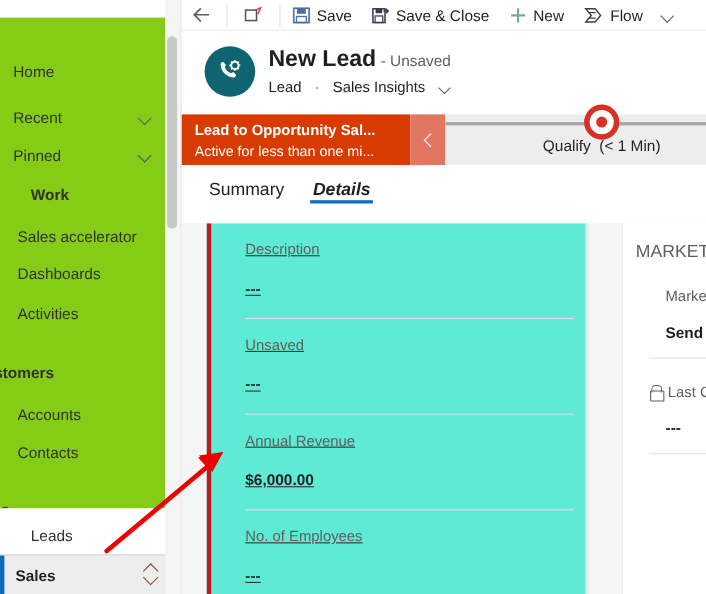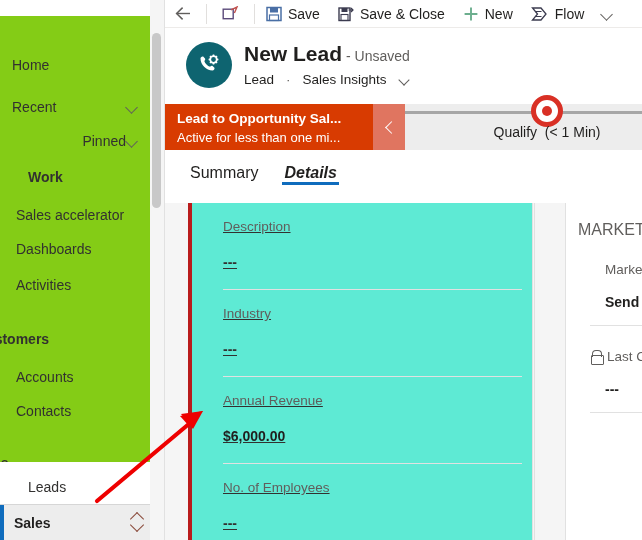--- a/index.html
+++ b/index.html
@@ -277,21 +277,21 @@
 
     <div class="nav-item" style="top:30px;">
       <span class="nav-label">Home</span>
     </div>
 
     <div class="nav-item" style="top:72px;">
       <span class="nav-label">Recent</span>
       <span class="chev-down"></span>
     </div>
 
-    <div class="nav-item" style="top:106px;text-align:right;">
+    <div class="nav-item" style="top:106px;">
       <span class="nav-label">Pinned</span>
       <span class="chev-down"></span>
     </div>
 
     <div class="nav-group" style="top:146px;">
       <span>Work</span>
     </div>
 
     <div class="nav-item" style="top:180px; padding-left:16px;">
       <span class="nav-label">Sales accelerator</span>
@@ -446,21 +446,21 @@
 
       <div id="form-col-main">
 
         <div class="field">
           <div class="field-label">Description</div>
           <div class="field-value empty">---</div>
         </div>
         <div class="field-divider"></div>
 
         <div class="field">
-          <div class="field-label">Industry</div>
+          <div class="field-label">Unsaved</div>
           <div class="field-value empty">---</div>
         </div>
         <div class="field-divider"></div>
 
         <div class="field">
           <div class="field-label">Annual Revenue</div>
           <div class="field-value filled">$6,000.00</div>
         </div>
         <div class="field-divider"></div>
 

